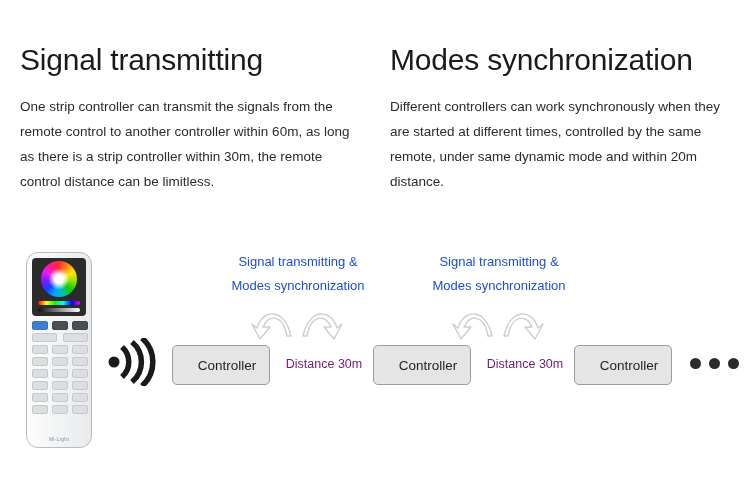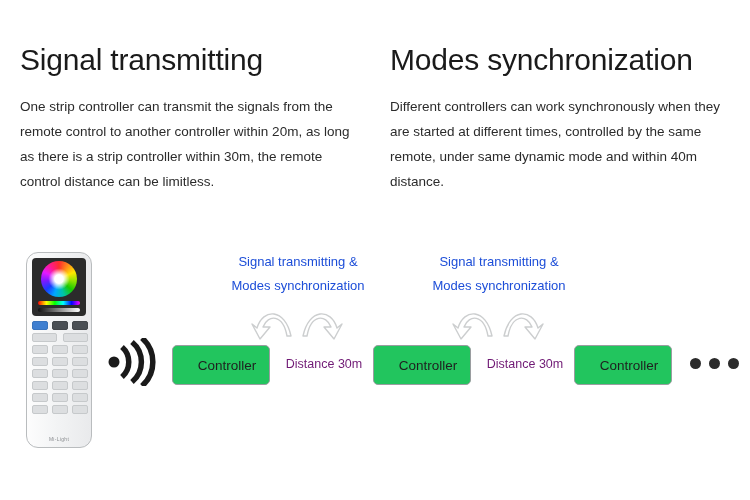--- a/index.html
+++ b/index.html
@@ -148,21 +148,21 @@
   }
 
   
   .controller {
     position: absolute;
     top: 105px;
     width: 98px;
     height: 40px;
     border: 1px solid #9a9da0;
     border-radius: 5px;
-    background: #22c55e;
+    background: #e5e5e5;
     display: flex;
     align-items: center;
     justify-content: center;
     font-size: 13.5px;
     color: #1f1f1f;
     box-sizing: border-box;
     padding-left: 12px;
   }
   .ctrl-1 { left: 172px; }
   .ctrl-2 { left: 373px; }
@@ -217,26 +217,26 @@
     background: #2b2b2b;
   }
 </style>
 </head>
 <body>
 
 <div class="columns">
 
   <div class="col col-left">
     <h1 class="heading">Signal transmitting</h1>
-    <p class="body-text">One strip controller can transmit the signals from the remote control to another controller within 20m, as long as there is a strip controller within 30m, the remote control distance can be limitless.</p>
+    <p class="body-text">One strip controller can transmit the signals from the remote control to another controller within 60m, as long as there is a strip controller within 30m, the remote control distance can be limitless.</p>
   </div>
 
   <div class="col col-right">
     <h1 class="heading">Modes synchronization</h1>
-    <p class="body-text">Different controllers can work synchronously when they are started at different times, controlled by the same remote, under same dynamic mode and within 40m distance.</p>
+    <p class="body-text">Different controllers can work synchronously when they are started at different times, controlled by the same remote, under same dynamic mode and within 20m distance.</p>
   </div>
 
 </div>
 
 <div class="diagram">
 
   <div class="remote">
     <div class="remote-screen">
       <div class="color-wheel"></div>
       <div class="slider-row slider-1"></div>

